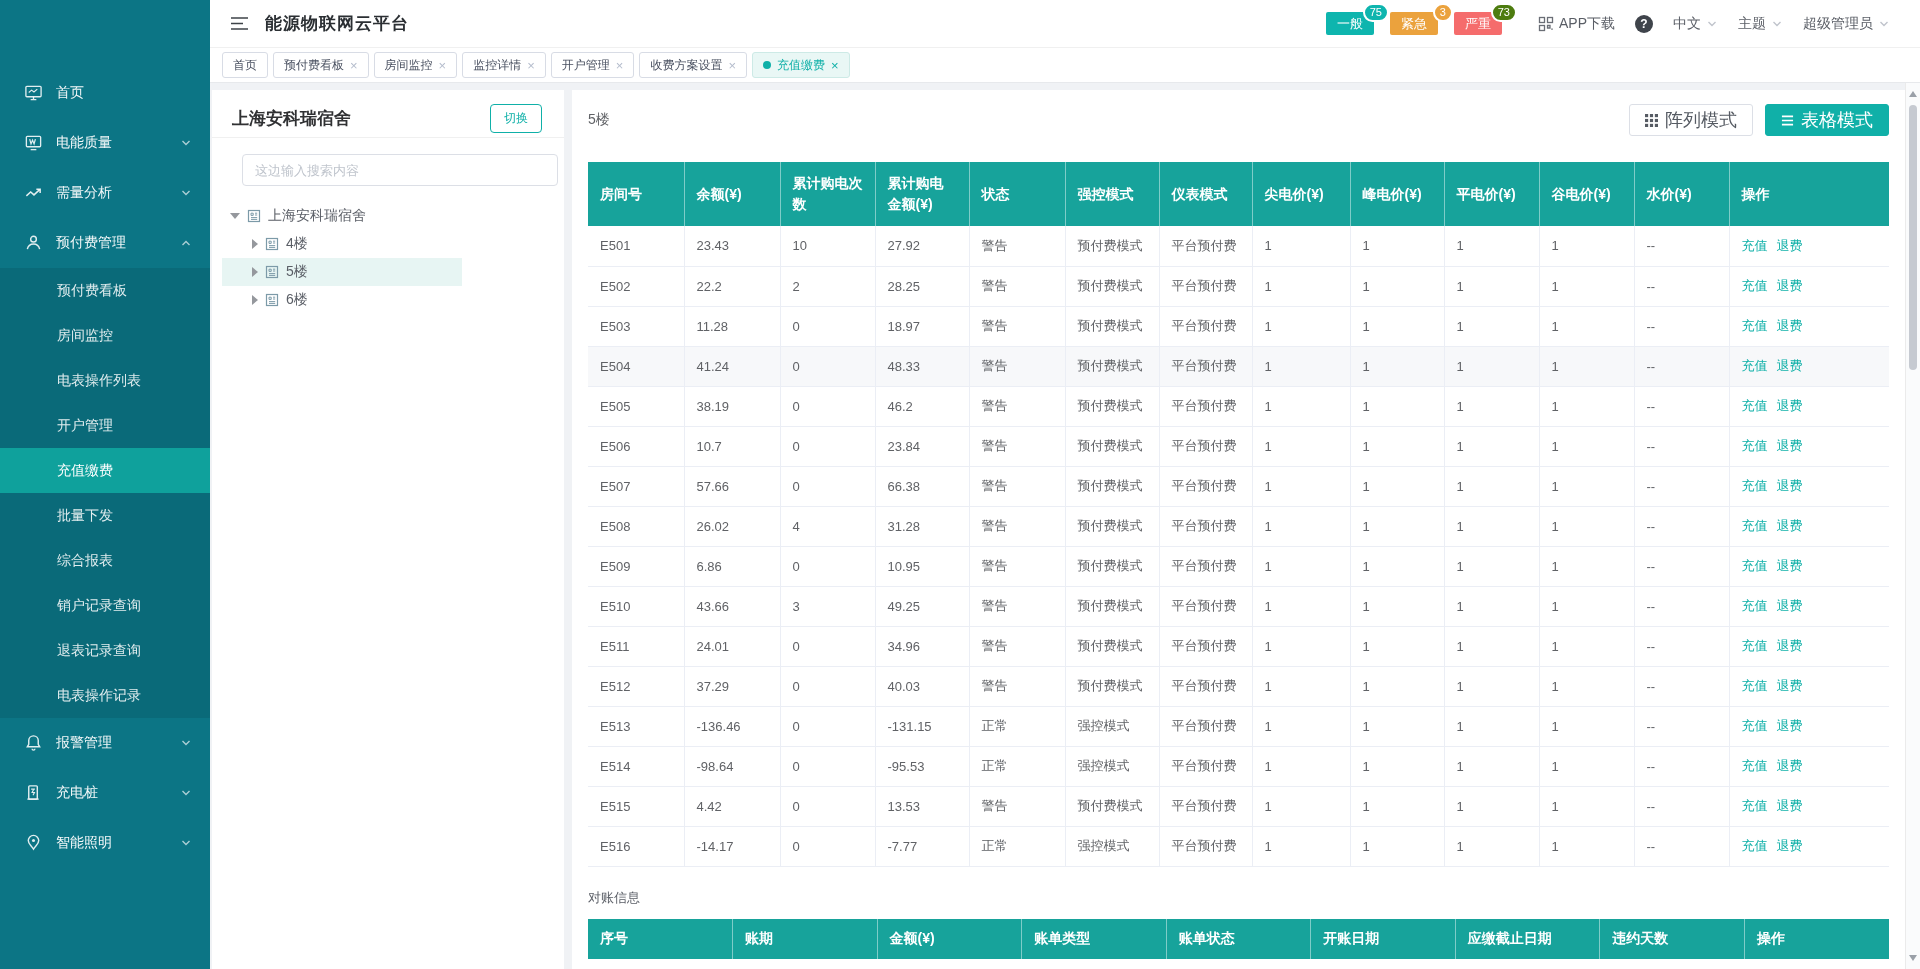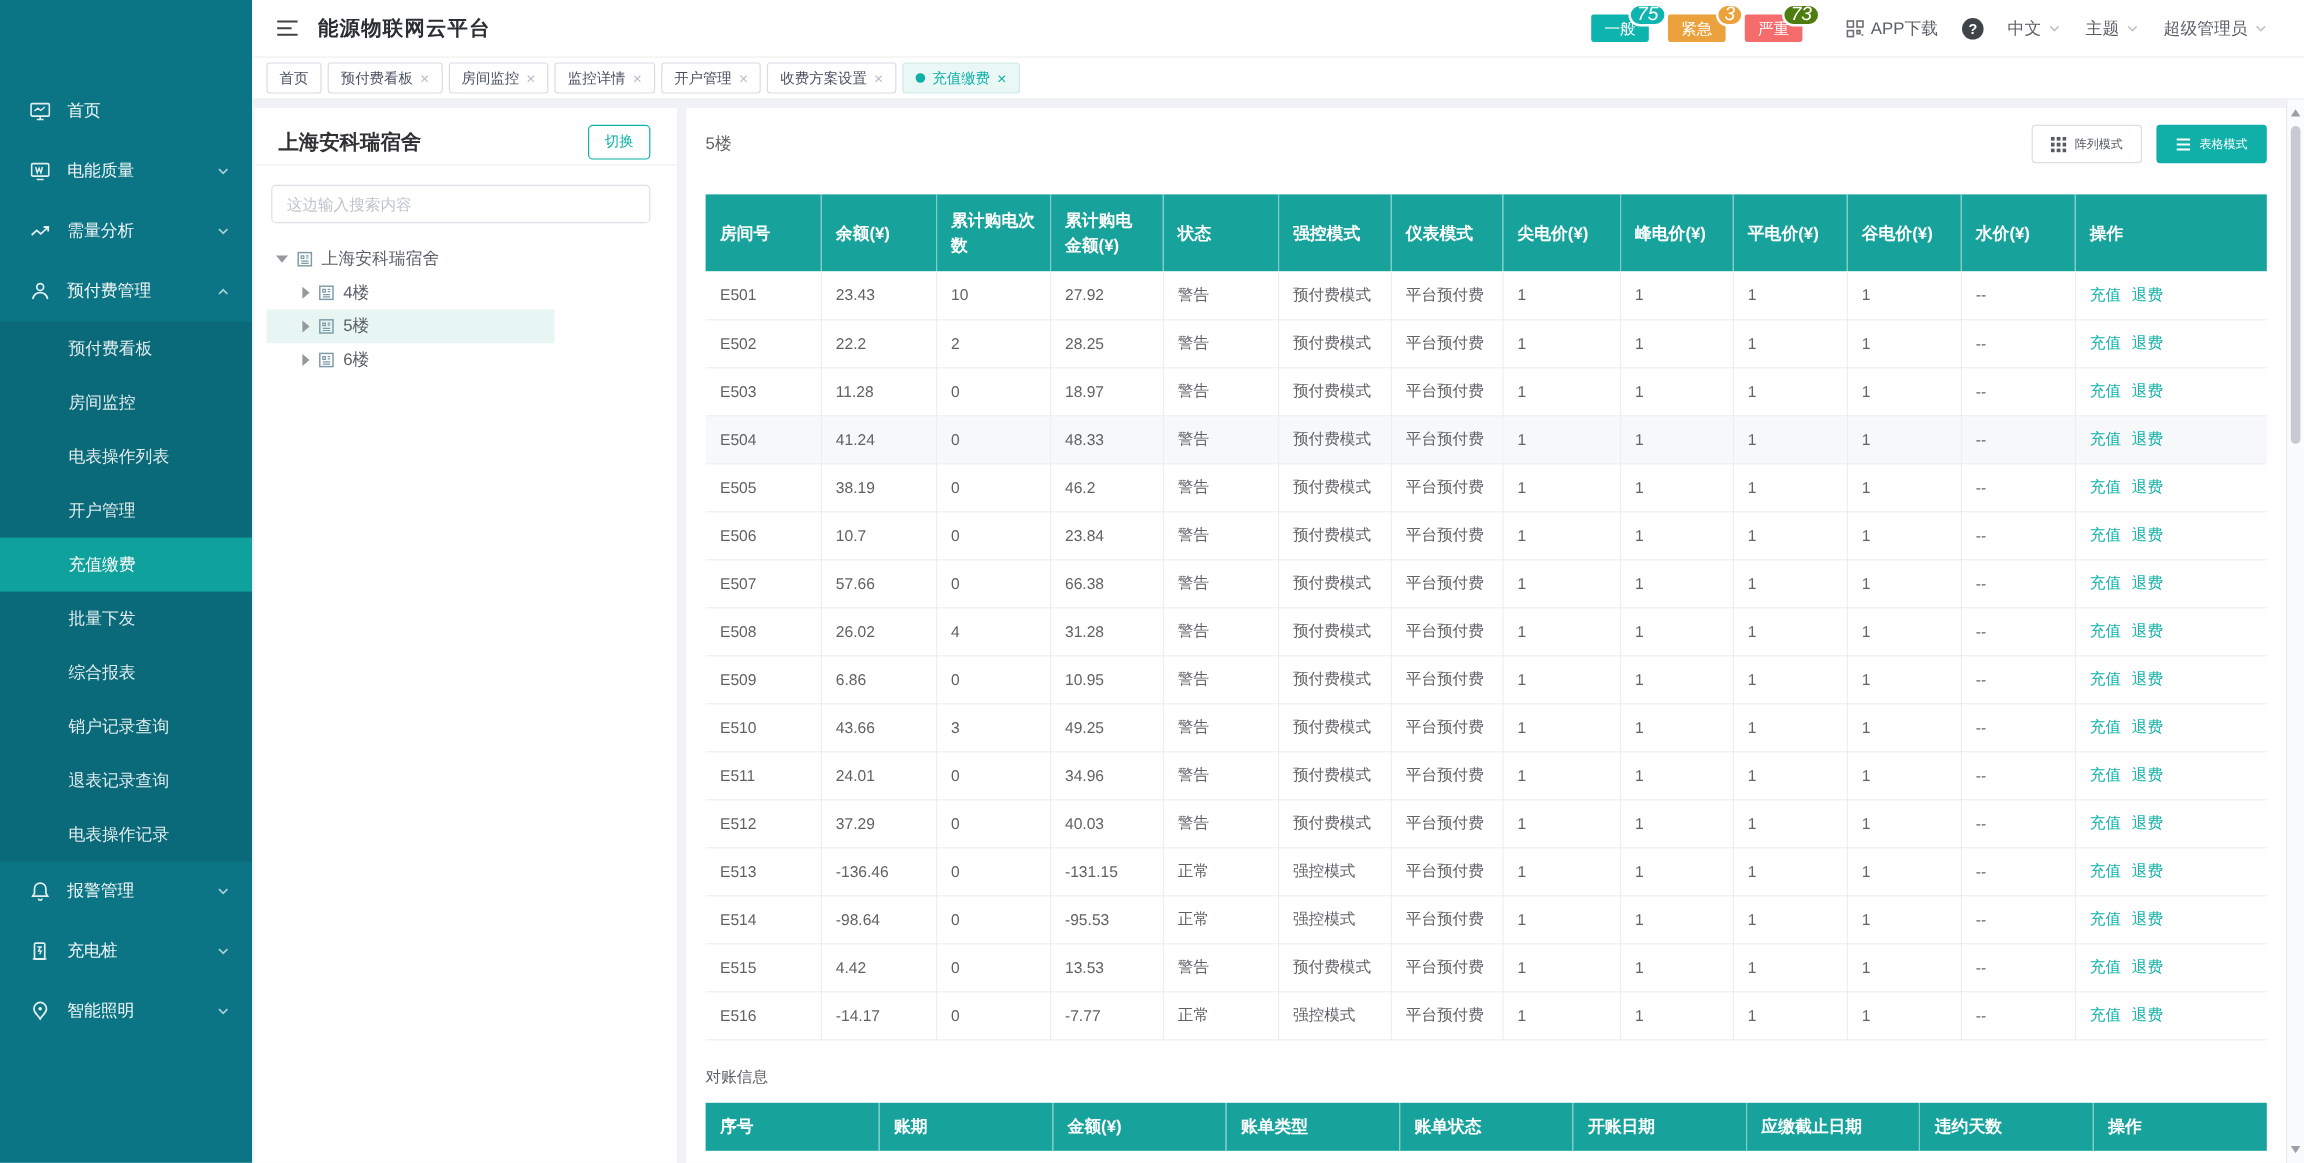--- a/index.html
+++ b/index.html
@@ -25,21 +25,21 @@
   .topbar{margin-left:210px;height:48px;background:#fff;display:flex;align-items:center;
     padding:0 30px 0 20px;border-bottom:1px solid #f0f0f0;position:relative;z-index:4;}
   .hamburger{display:inline-flex;color:#3e4348;cursor:pointer;margin-right:16px;}
   .hamburger svg{width:19px;height:15px;}
   .app-title{font-size:17px;font-weight:700;color:#2b2f33;margin:0;letter-spacing:1px;}
   .topbar-right{margin-left:auto;display:flex;align-items:center;gap:20px;}
   .badge-group{display:flex;gap:16px;margin-right:16px;}
   .badge-box{position:relative;min-width:48px;height:23px;border-radius:2px;color:#fff;
     font-size:13px;display:flex;align-items:center;justify-content:center;padding:0 8px;cursor:pointer;}
   .badge-count{position:absolute;top:-9px;right:-15px;min-width:14px;padding:1px 5px;border-radius:10px;
-    font-size:16px;line-height:13px;color:#fff;border:2px solid #fff;text-align:center;font-style:italic;}
+    font-size:11px;line-height:13px;color:#fff;border:2px solid #fff;text-align:center;}
   .top-item{display:flex;align-items:center;gap:5px;font-size:14px;color:#5a5e66;cursor:pointer;}
   .qr{display:inline-flex;color:#6a6e76;}
   .qr svg{width:16px;height:16px;}
   .chev{display:inline-flex;color:#c0c4cc;}
   .chev svg{width:12px;height:12px;}
   .help{width:18px;height:18px;border-radius:50%;background:#3f444b;color:#fff;font-size:12px;
     display:inline-flex;align-items:center;justify-content:center;cursor:pointer;font-weight:700;}
 
   
   .tabbar{margin-left:210px;height:35px;background:#fff;display:flex;align-items:center;
@@ -53,40 +53,40 @@
 
   
   .content{position:absolute;left:210px;top:83px;right:0;bottom:0;background:#f0f2f5;
     display:flex;gap:8px;padding:7px 15px 0 2px;}
   .tree-card{width:352px;flex:none;background:#fff;padding-top:10px;overflow:hidden;}
   .panel-head{height:38px;display:flex;align-items:center;justify-content:space-between;
     padding:0 22px 0 20px;border-bottom:1px solid #f0f0f0;}
   .panel-title{font-size:17px;font-weight:700;color:#303133;}
   .switch-btn{border:1px solid #0fb0a8;color:#0fb0a8;background:#fff;border-radius:4px;
     font-size:12px;padding:5px 13px;cursor:pointer;font-family:inherit;}
-  .search-input{margin:16px 14px 10px;display:block;width:316px;height:32px;border:1px solid #dcdfe6;
+  .search-input{margin:16px 30px 10px;display:block;width:316px;height:32px;border:1px solid #dcdfe6;
     border-radius:4px;padding:0 12px;font-size:13px;color:#606266;outline:none;font-family:inherit;}
   .search-input::placeholder{color:#bfc4cc;}
   .tree{padding:6px 0 0 10px;width:250px;font-size:14px;color:#5a5e66;}
   .tree-row{height:28px;display:flex;align-items:center;gap:7px;padding-left:8px;cursor:pointer;}
   .tree-row.child{padding-left:30px;}
   .tree-row.selected{background:#e7f5f3;}
   .caret-down{width:0;height:0;border-left:5px solid transparent;border-right:5px solid transparent;
     border-top:6px solid #95989d;}
   .caret-right{width:0;height:0;border-top:5px solid transparent;border-bottom:5px solid transparent;
     border-left:6px solid #95989d;}
   .tree-ic{display:inline-flex;color:#7c9aa8;}
   .tree-ic svg{width:14px;height:14px;}
 
   .main-card{flex:1;background:#fff;padding:12px 16px;overflow:hidden;}
   .toolbar{display:flex;align-items:center;justify-content:space-between;height:36px;margin-bottom:24px;}
   .floor-label{font-size:14px;color:#606266;}
   .toolbar-btns{display:flex;gap:12px;}
   .btn-outline,.btn-primary{display:inline-flex;align-items:center;gap:7px;height:32px;padding:0 15px;
-    border-radius:3px;font-size:10px;cursor:pointer;font-family:inherit;}
+    border-radius:3px;font-size:18px;cursor:pointer;font-family:inherit;}
   .btn-outline{border:1px solid #dcdfe6;background:#fff;color:#565b63;}
   .btn-primary{border:1px solid #10b0a8;background:#10b0a8;color:#fff;}
   .btn-ic{display:inline-flex;}
   .btn-ic svg{width:13px;height:13px;}
 
   table.rooms,table.bills{width:100%;border-collapse:collapse;table-layout:fixed;
     font-size:13px;color:#606266;}
   table.rooms thead th,table.bills thead th{background:#17a39b;color:#fff;font-weight:700;font-size:14px;
     text-align:left;padding:6px 12px;border-right:1px solid rgba(255,255,255,.45);line-height:1.5;vertical-align:middle;}
   table.rooms thead th{height:64px;}

